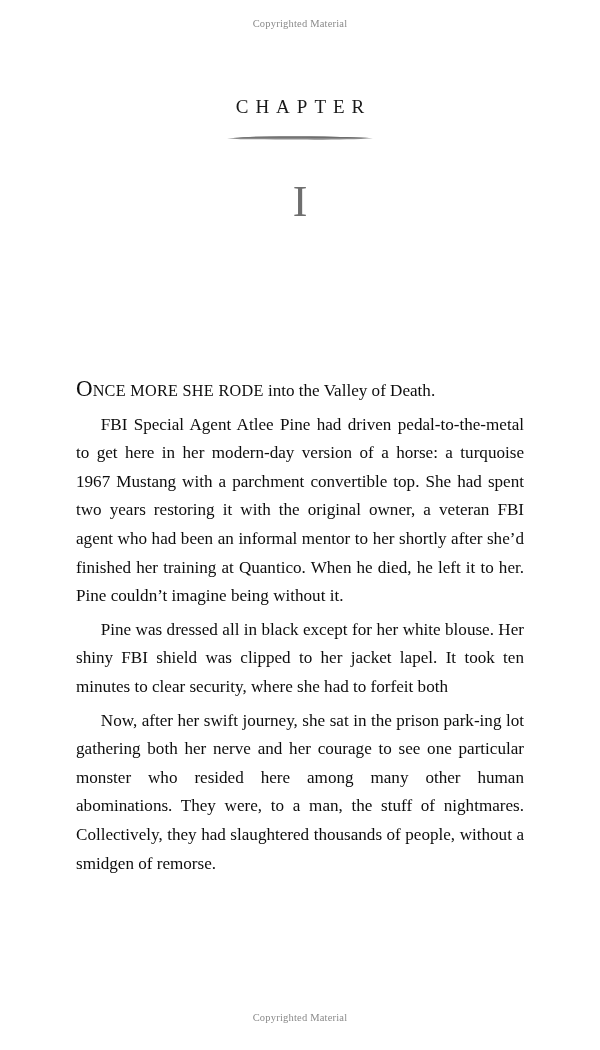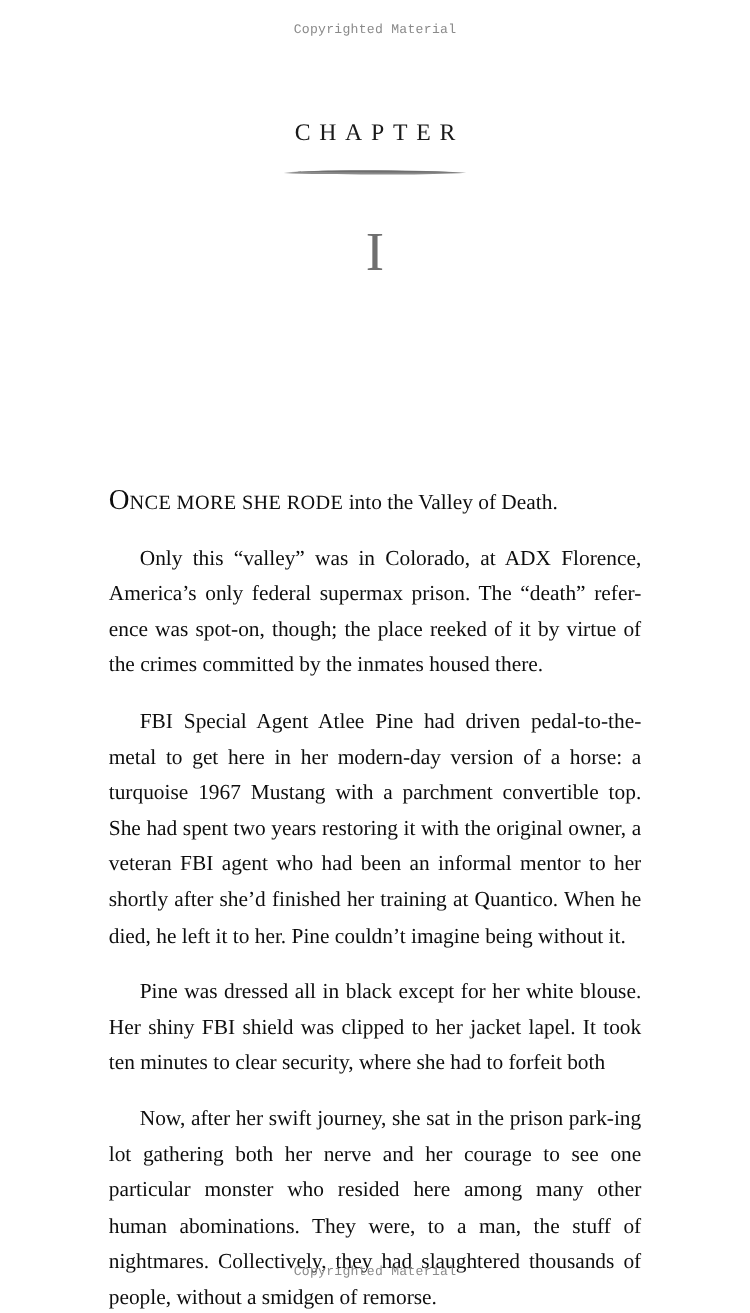--- a/index.html
+++ b/index.html
@@ -18,21 +18,21 @@
     position: relative;
     width: 600px;
     height: 1050px;
     box-sizing: border-box;
   }
   .watermark {
     position: absolute;
     left: 0;
     width: 100%;
     text-align: center;
-    font-family: Liberation Mono, monospace;
+    font-family: Liberation Serif, serif;
     font-size: 10.5px;
     color: #8a8a8a;
     letter-spacing: 0.2px;
   }
   .watermark.top { top: 18px; }
   .watermark.bottom { top: 1012px; }
 
   .chapter-head {
     position: absolute;
     top: 96px;
@@ -72,21 +72,21 @@
     left: 71px;
     width: 458px;
     font-size: 17.1px;
     line-height: 28.6px;
     text-align: justify;
     text-justify: inter-word;
     color: #0d0d0d;
     hyphens: manual;
   }
   .body-text p {
-    margin: 16px;
+    margin: 5px;
     text-indent: 1.45em;
   }
   .body-text p.first {
     text-indent: 0;
   }
   .dropcap {
     font-size: 23px;
     line-height: 1;
   }
   .smallcaps {
@@ -108,21 +108,20 @@
       <svg class="rule" width="150" height="8" viewBox="0 0 150 8">
         <path d="M2 4.4 C 20 2.6, 45 2.0, 75 2.2 C 105 2.4, 130 3.0, 148 4.2 C 130 5.4, 105 5.8, 75 5.6 C 45 5.4, 20 5.6, 2 4.4 Z" fill="#8b8b8b"></path>
         <path d="M8 3.4 C 30 2.4, 60 2.2, 90 2.6 C 115 2.9, 132 3.4, 144 4.0 C 120 4.2, 90 4.0, 60 3.8 C 36 3.7, 20 3.6, 8 3.4 Z" fill="#6e6e6e"></path>
       </svg>
     </div>
     <div class="chapter-number">I</div>
   </div>
 
   <div class="body-text">
     <p class="first"><span class="dropcap">O</span><span class="smallcaps">NCE MORE SHE RODE</span><span> into the Valley of Death.</span></p>
-    <p>Only this “valley” was in Colorado, at ADX Florence, America’s only federal supermax prison. The “death” refer-ence was spot-on, though; the place reeked of it by virtue of the crimes committed by the inmates housed there.</p>
     <p>FBI Special Agent Atlee Pine had driven pedal-to-the-metal to get here in her modern-day version of a horse: a turquoise 1967 Mustang with a parchment convertible top. She had spent two years restoring it with the original owner, a veteran FBI agent who had been an informal mentor to her shortly after she’d finished her training at Quantico. When he died, he left it to her. Pine couldn’t imagine being without it.</p>
     <p>Pine was dressed all in black except for her white blouse. Her shiny FBI shield was clipped to her jacket lapel. It took ten minutes to clear security, where she had to forfeit both</p>
     <p>Now, after her swift journey, she sat in the prison park-ing lot gathering both her nerve and her courage to see one particular monster who resided here among many other human abominations. They were, to a man, the stuff of nightmares. Collectively, they had slaughtered thousands of people, without a smidgen of remorse.</p>
   </div>
 
   <div class="watermark bottom">Copyrighted Material</div>
 
 </div>
 
 </body></html>

